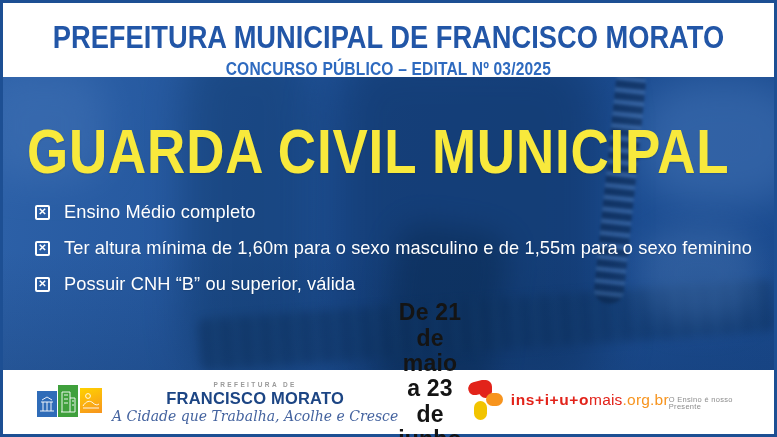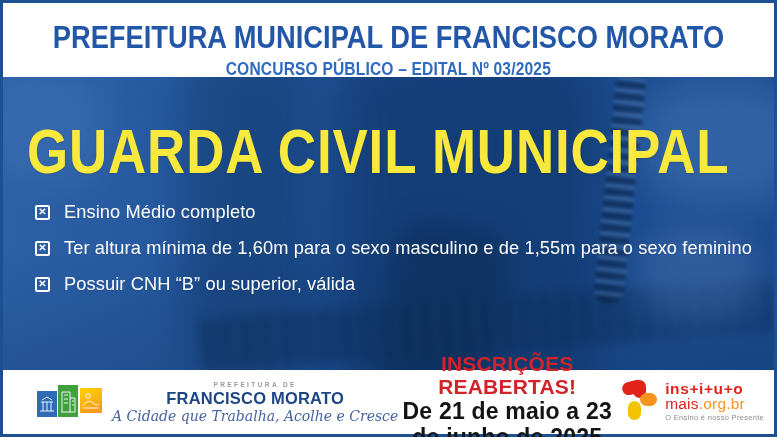--- a/index.html
+++ b/index.html
@@ -92,21 +92,21 @@
   .city-slogan { font-family:"DejaVu Serif", serif; font-style:italic; font-size:14px; color:#44639f; margin-top:2px; white-space:nowrap; }
 
   
   .announce { flex:1; text-align:center; line-height:1.1; padding-bottom:2px; }
   .announce-headline { color:var(--alert-red,#d2232a); font-size:21px; font-weight:bold; letter-spacing:.2px; }
   .announce-dates { color:#141414; font-size:23px; font-weight:bold; margin-top:1px; letter-spacing:.2px; }
 
   
   .inst-logo { display:flex; align-items:center; gap:7px; padding-right:2px; }
   .inst-icon { flex:0 0 auto; }
-  .inst-text { display:flex; flex-direction:column; align-items:flex-start; line-height:.92; }
+  .inst-text { display:flex; flex-direction:row; align-items:flex-start; line-height:.92; }
   .inst-line1 { color:var(--inst-red,#e2231a); font-size:15.5px; font-weight:bold; letter-spacing:.6px; }
   .inst-line2 { font-size:15.5px; font-weight:normal; letter-spacing:.2px; }
   .inst-line2 .mais { color:var(--inst-red,#e2231a); }
   .inst-line2 .org { color:var(--inst-orange,#f7941e); }
   .inst-tagline { color:#8c8c8c; font-size:7.5px; margin-top:4px; letter-spacing:.3px; }
 </style>
 </head>
 <body>
 
 <div class="poster">
@@ -173,21 +173,20 @@
         </div>
       </div>
       <div class="city-text">
         <div class="city-pretitle">PREFEITURA DE</div>
         <div class="city-name">FRANCISCO MORATO</div>
         <div class="city-slogan">A Cidade que Trabalha, Acolhe e Cresce</div>
       </div>
     </div>
 
     <div class="announce">
-      <div class="announce-headline">INSCRIÇÕES REABERTAS!</div>
       <div class="announce-dates">De 21 de maio a 23 de junho de 2025</div>
     </div>
 
     <div class="inst-logo">
       <div class="inst-icon">
         <svg width="42" height="48" viewBox="0 0 42 48">
           <rect x="6" y="5" width="22" height="13" rx="6.5" fill="#e2231a" transform="rotate(-14 17 11)"></rect>
           <rect x="17" y="4" width="13" height="18" rx="6.5" fill="#e2231a"></rect>
           <rect x="24" y="17" width="17" height="13" rx="6.5" fill="#f7941e"></rect>
           <rect x="12" y="25" width="13" height="19" rx="6.5" fill="#f2c400"></rect>

